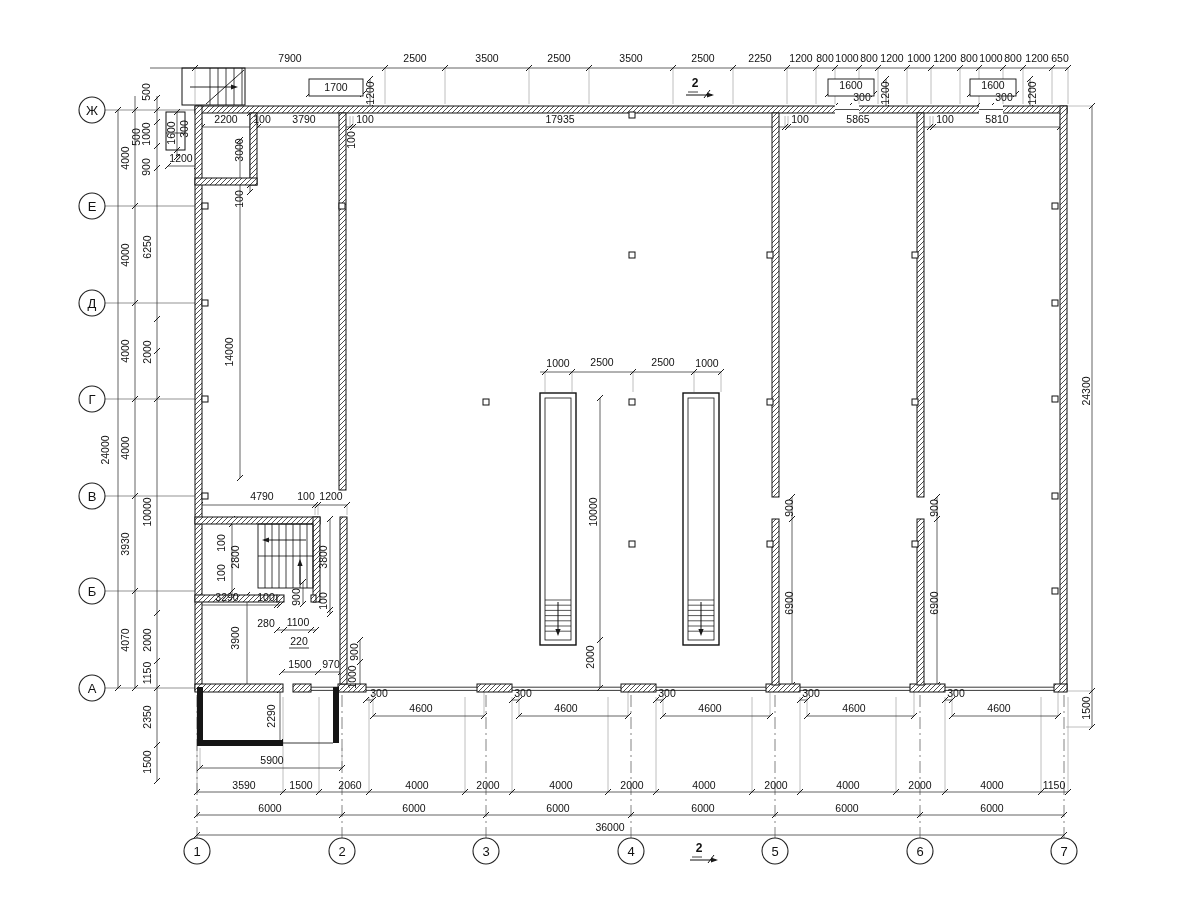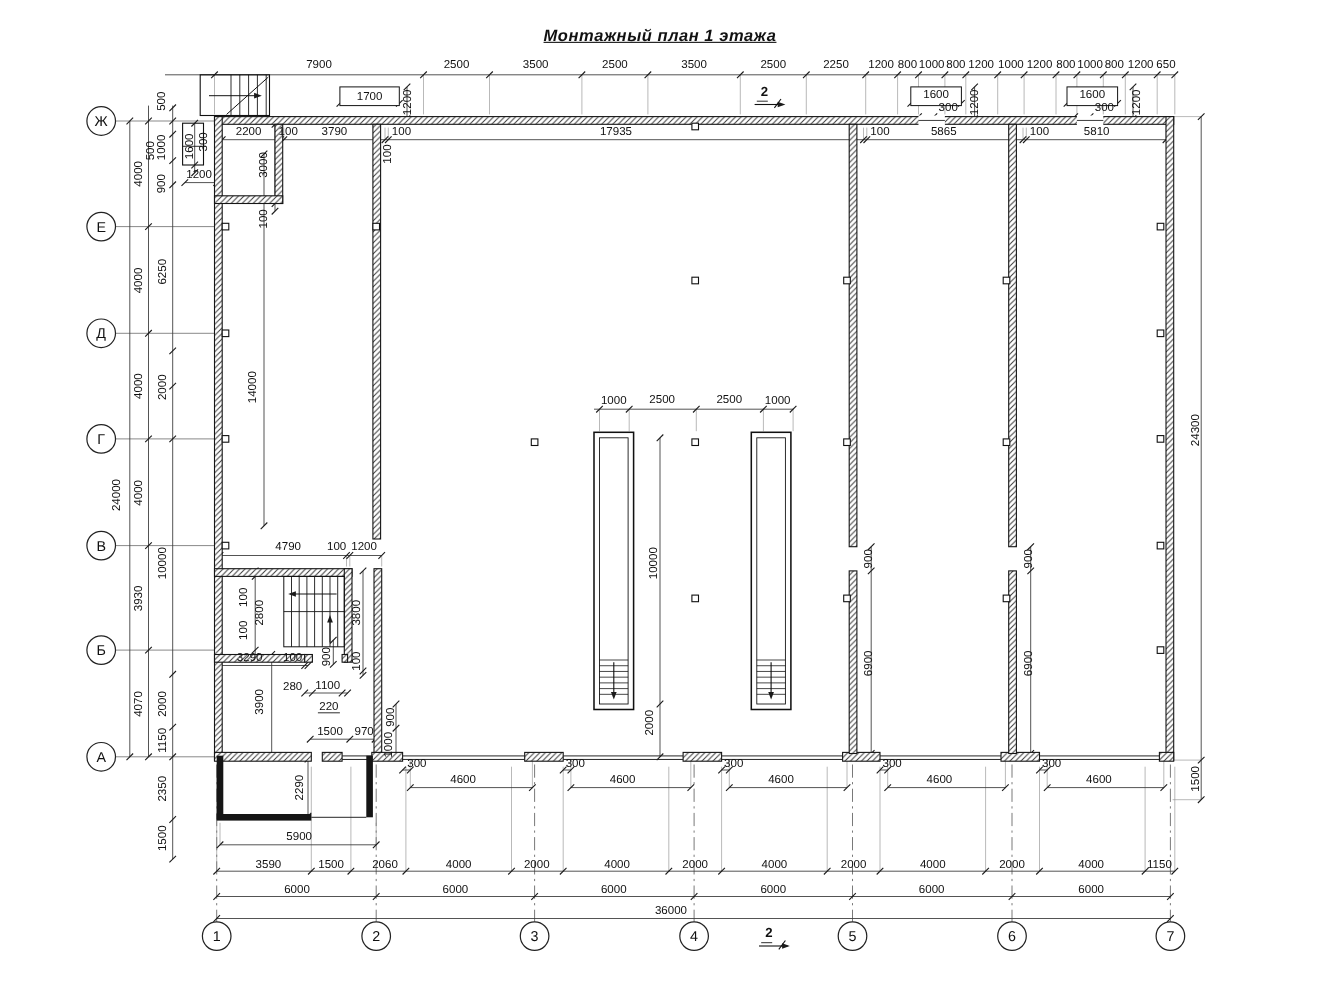--- a/index.html
+++ b/index.html
@@ -8,21 +8,20 @@
   .title{position:absolute;top:24px;left:0;width:100%;text-align:center;
          font-size:15px;font-style:italic;font-weight:bold;color:#111;
          text-decoration:underline;letter-spacing:0.5px;}
   svg{position:absolute;top:0;left:0;}
   text{font-family:"Liberation Sans", sans-serif;}
 </style>
 </head>
 <body>
 
 <div class="sheet">
-  <div class="title">Монтажный план 1 этажа</div>
   <svg id="plan" width="1200" height="900" viewBox="0 0 1200 900">
     <defs>
       <pattern id="hat" width="5" height="5" patternUnits="userSpaceOnUse">
         <rect width="5" height="5" fill="#ffffff"></rect>
         <path d="M0 5 L5 0 M-1 1 L1 -1 M4 6 L6 4" stroke="#3a3a3a" stroke-width="0.9"></path>
       </pattern>
     </defs>
     <g id="g-axes">
         <line x1="105" y1="110" x2="195" y2="110" stroke="#666666" stroke-width="0.7"></line>
         <line x1="105" y1="206" x2="195" y2="206" stroke="#666666" stroke-width="0.7"></line>

